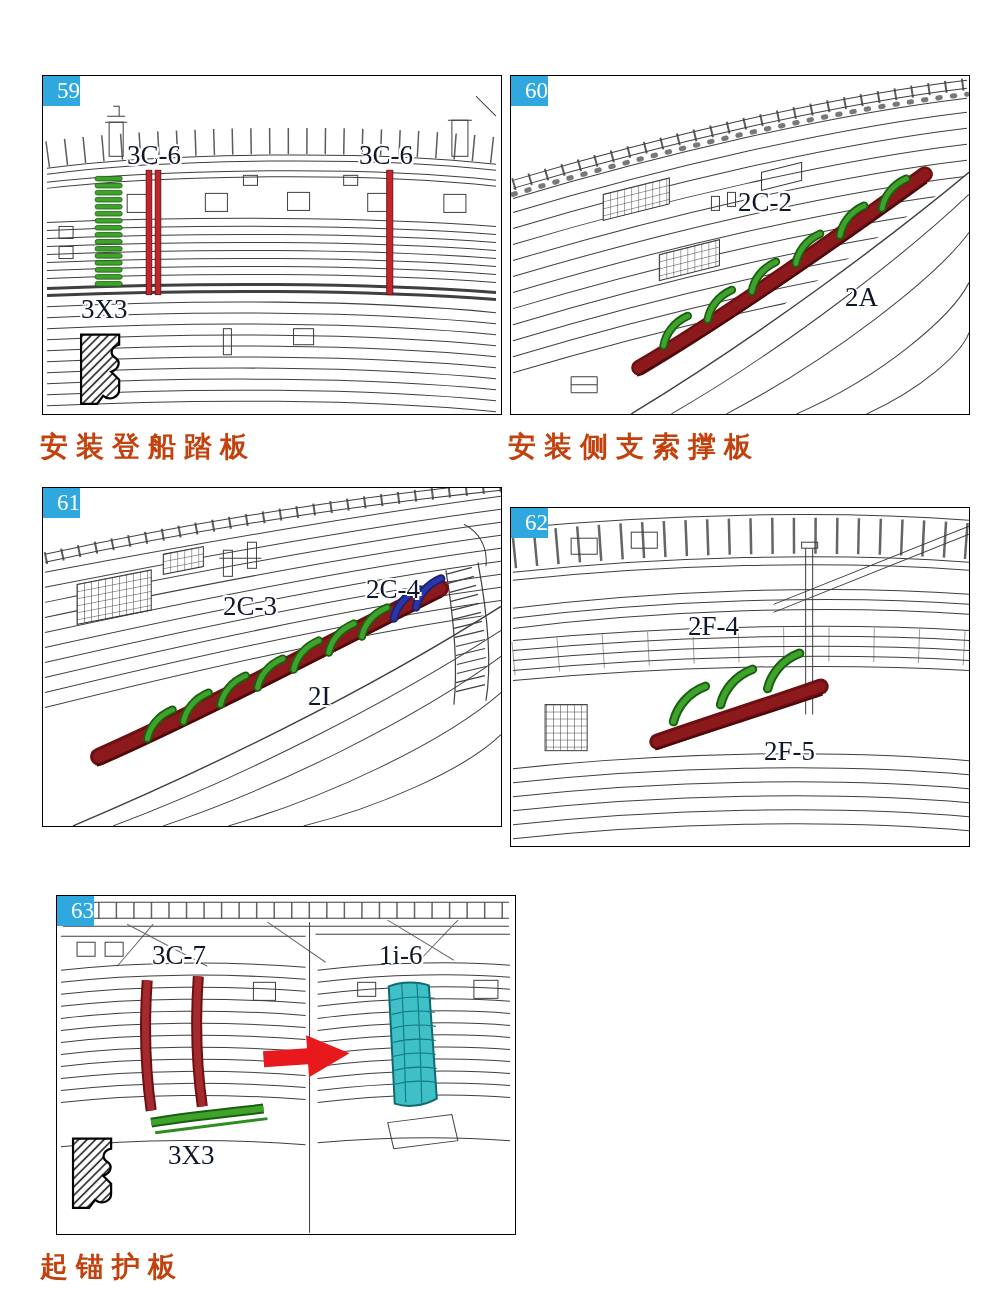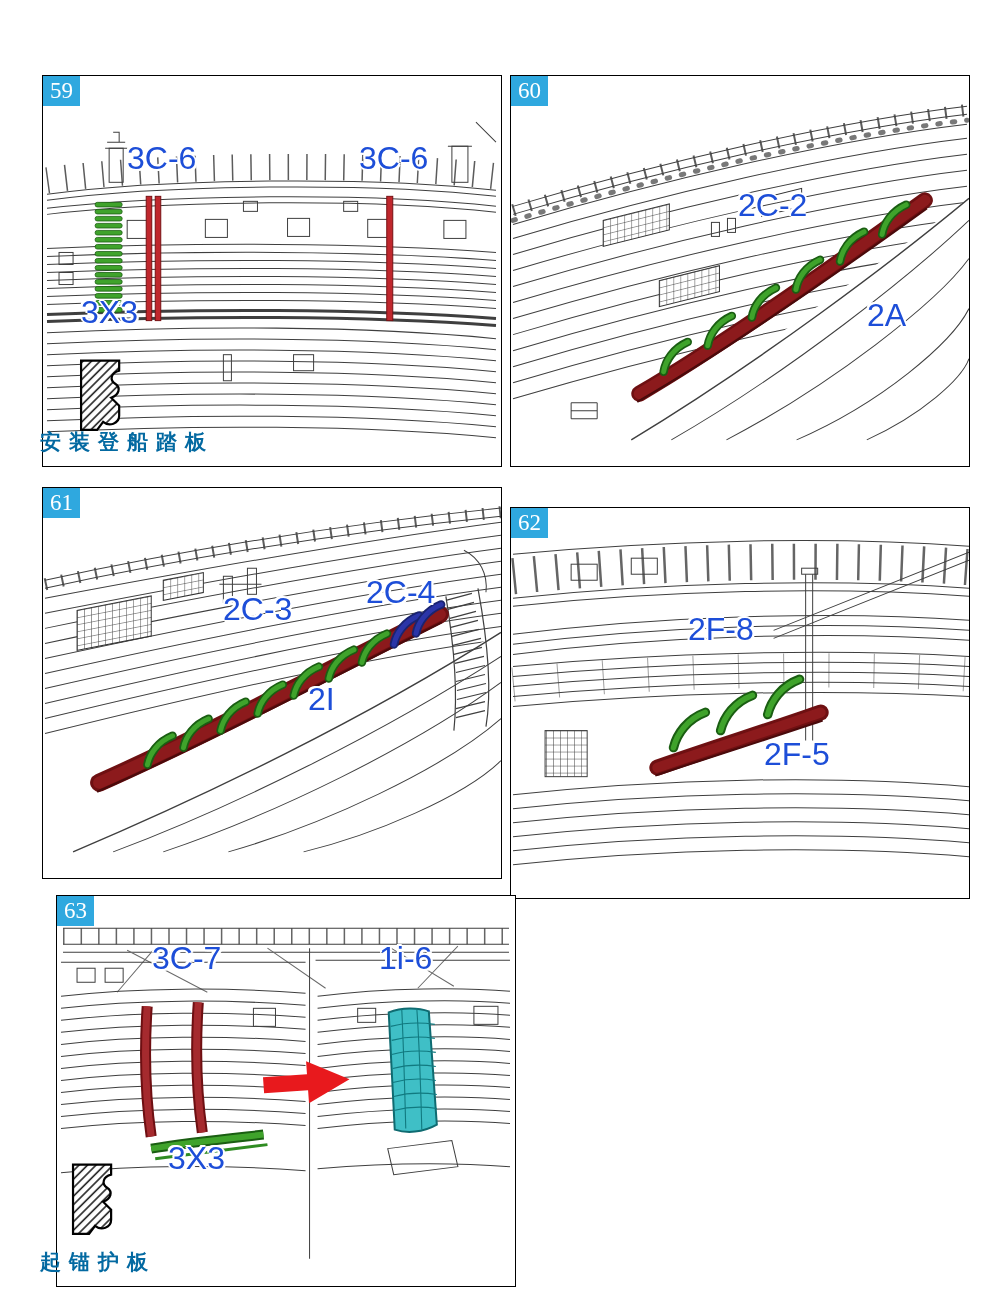--- a/index.html
+++ b/index.html
@@ -1,36 +1,36 @@
 <!DOCTYPE html>
 <html><head>
 <meta charset="utf-8">
 <style>
   html,body{margin:0;padding:0;background:#ffffff;}
   .page{
     position:relative;width:1000px;height:1314px;background:#ffffff;
     font-family:"Liberation Serif", serif; overflow:hidden;
   }
   .panel{
-    position:absolute;width:460px;height:392px;border:1.6px solid #000;
-    box-sizing:border-box;background:#fff;overflow:hidden;
+    position:absolute;width:460px;height:340px;border:1.6px solid #000;
+    box-sizing:border-box;background:#fff;overflow:hidden;text-align:right;
   }
   .panel svg{position:absolute;left:0;top:0;width:100%;height:100%;}
   .badge{
     position:absolute;left:0;top:0;width:37px;height:30px;background:#2FA8DF;
     color:#fff;font-size:23px;line-height:30px;padding-left:7px;box-sizing:border-box;
     font-family:"Liberation Serif", serif;z-index:5;
   }
   .part-label{
-    position:absolute;color:#1d4ed8;font-size:32px;line-height:1;z-index:4;
-    font-family:Liberation Sans, sans-serif;white-space:nowrap;
+    position:absolute;color:#0f172a;font-size:27px;line-height:1;z-index:4;
+    font-family:Liberation Serif, serif;white-space:nowrap;
     text-shadow:-2px 0 #fff,2px 0 #fff,0 -2px #fff,0 2px #fff,2px 2px #fff,-2px -2px #fff;
   }
   .caption{
-    position:absolute;font-size:21px;font-weight:700;color:#0369a1;letter-spacing:8px;
+    position:absolute;font-size:28px;font-weight:700;color:#c2410c;letter-spacing:8px;
     font-family:"Liberation Serif", serif;white-space:nowrap;
   }
 </style>
 </head>
 <body>
 
 <div class="page">
 
   <section class="panel" style="left:42px;top:75px;">
     <svg viewBox="0 0 457 337">
@@ -189,22 +189,23 @@
         <use href="#knee60" transform="translate(152,266) rotate(-6)"></use>
         <use href="#knee60" transform="translate(196,240) rotate(-6)"></use>
         <use href="#knee60" transform="translate(240,212) rotate(-6)"></use>
         <use href="#knee60" transform="translate(284,184) rotate(-6)"></use>
         <use href="#knee60" transform="translate(328,156) rotate(-6)"></use>
         <use href="#knee60" transform="translate(370,129) rotate(-6)"></use>
       </g>
     </svg>
     <div class="badge"><span>60</span></div>
     <span class="part-label" style="left:227px;top:113px;">2C-2</span>
-    <span class="part-label" style="left:356px;top:208px;margin-top:15px;">2A</span>
+    <span class="part-label" style="left:334px;top:208px;">2A</span>
   </section>
+  <div class="caption" style="left:508px;top:428px;">安装侧支索撑板</div>
 
   <section class="panel" style="left:42px;top:487px;">
     <svg viewBox="0 0 457 337">
       <defs>
         <pattern id="g61" width="7" height="7" patternUnits="userSpaceOnUse">
           <rect width="7" height="7" fill="#fff"></rect>
           <line x1="0" y1="0" x2="0" y2="7" stroke="#444" stroke-width="1"></line>
           <line x1="0" y1="0" x2="7" y2="0" stroke="#444" stroke-width="1"></line>
         </pattern>
         <clipPath id="deck61">
@@ -333,21 +334,21 @@
         <path d="M144,241 C200,222 258,204 311,186" fill="none" stroke="#4A0A0B" stroke-width="2"></path>
       </g>
 
       <g>
         <use href="#knee62" transform="translate(162,209) rotate(-2)"></use>
         <use href="#knee62" transform="translate(209,192) rotate(-2)"></use>
         <use href="#knee62" transform="translate(256,176) rotate(-2)"></use>
       </g>
     </svg>
     <div class="badge"><span>62</span></div>
-    <span class="part-label" style="left:177px;top:105px;">2F-8</span>
+    <span class="part-label" style="left:177px;top:105px;">2F-4</span>
     <span class="part-label" style="left:253px;top:230px;">2F-5</span>
   </section>
 
   <section class="panel" style="left:56px;top:895px;">
     <svg viewBox="0 0 457 337">
       <defs>
         <pattern id="h63" width="6" height="6" patternUnits="userSpaceOnUse" patternTransform="rotate(45)">
           <rect width="6" height="6" fill="#fff"></rect>
           <line x1="1" y1="0" x2="1" y2="6" stroke="#222" stroke-width="1.6"></line>
         </pattern>

